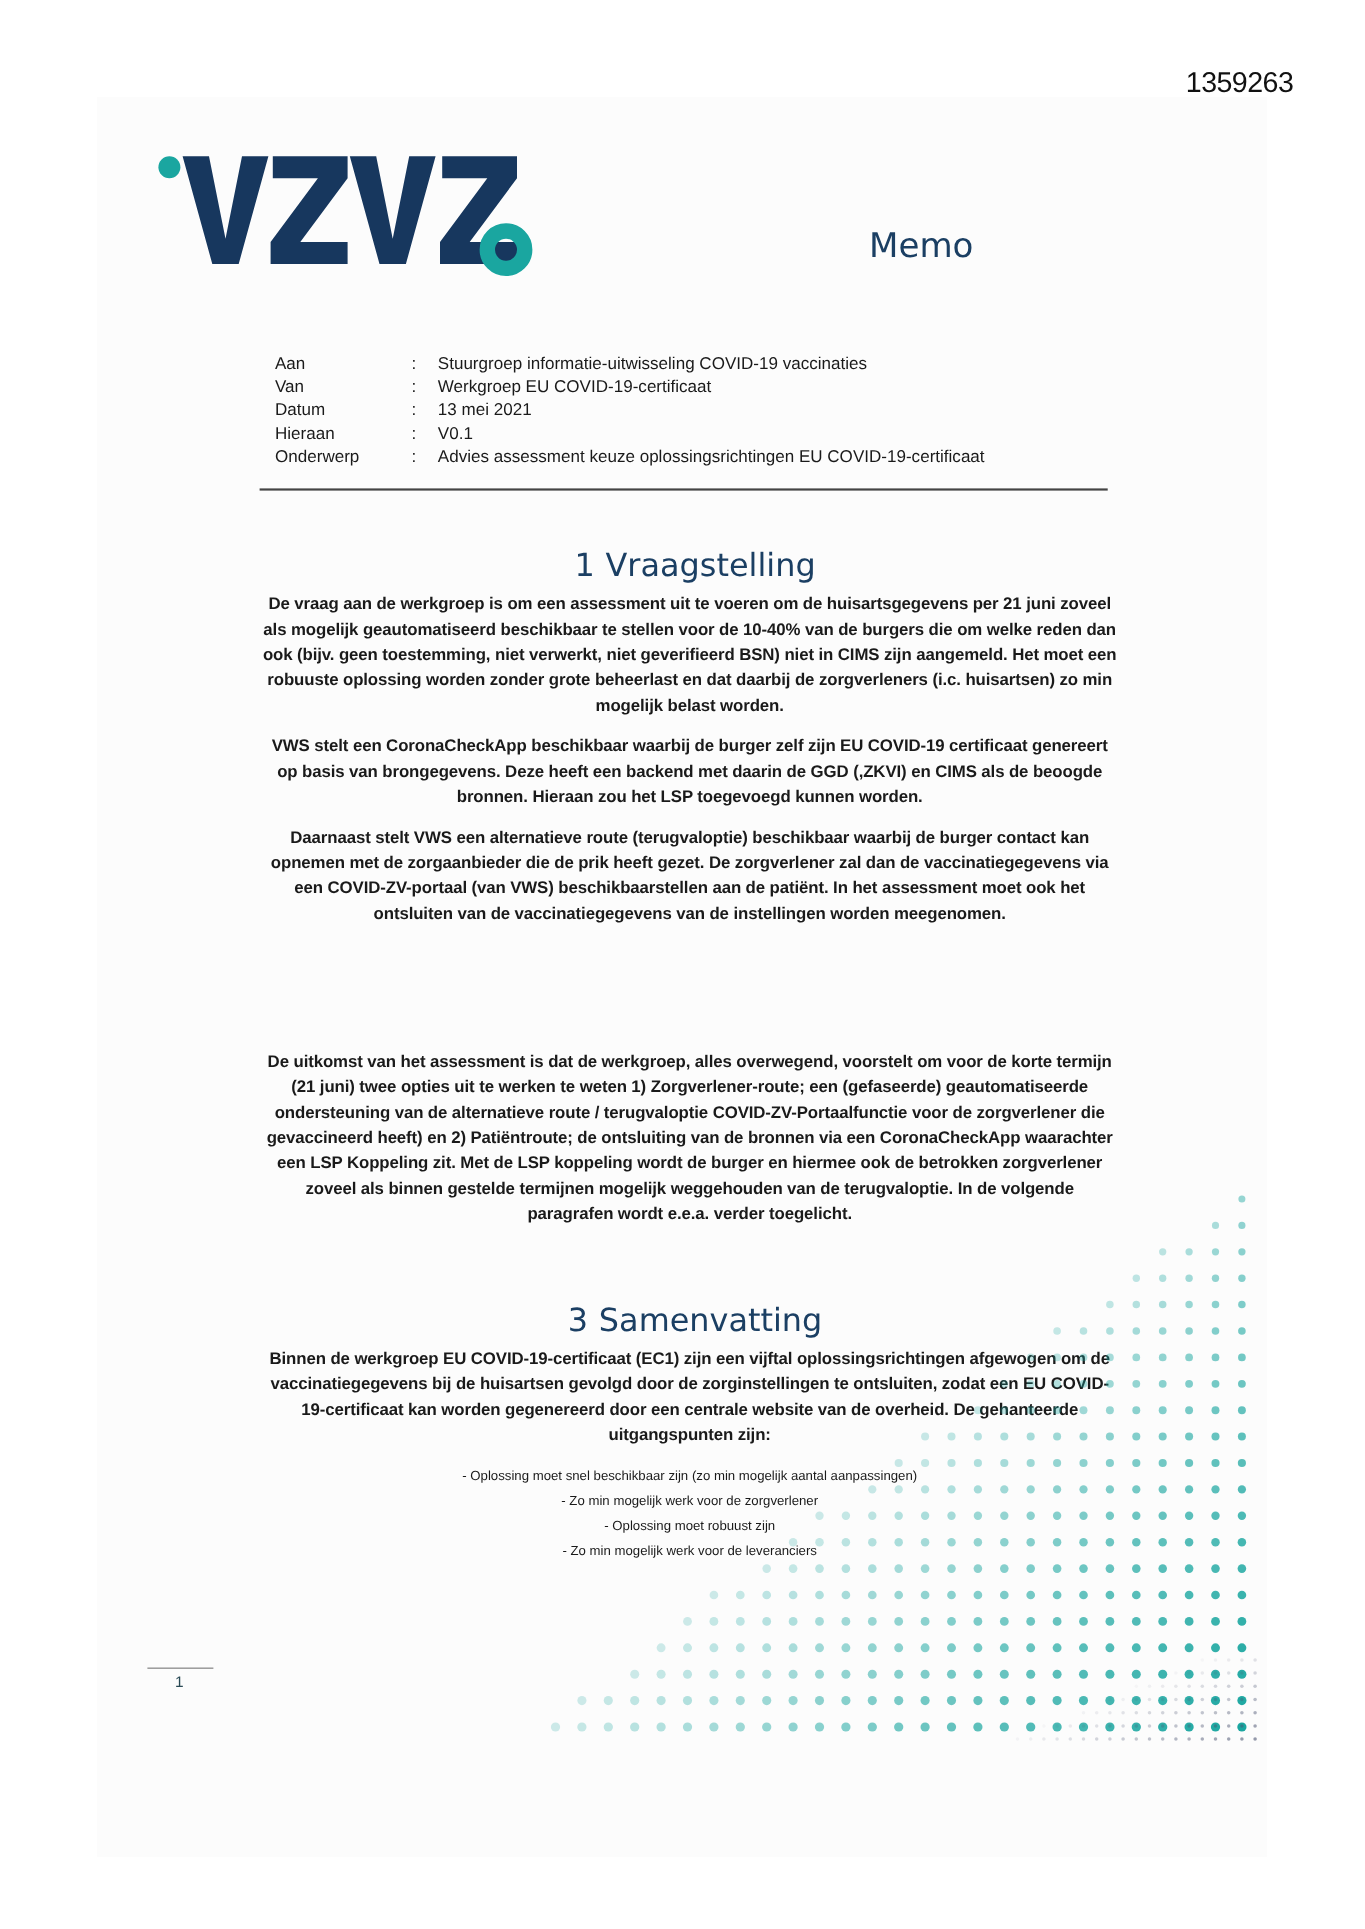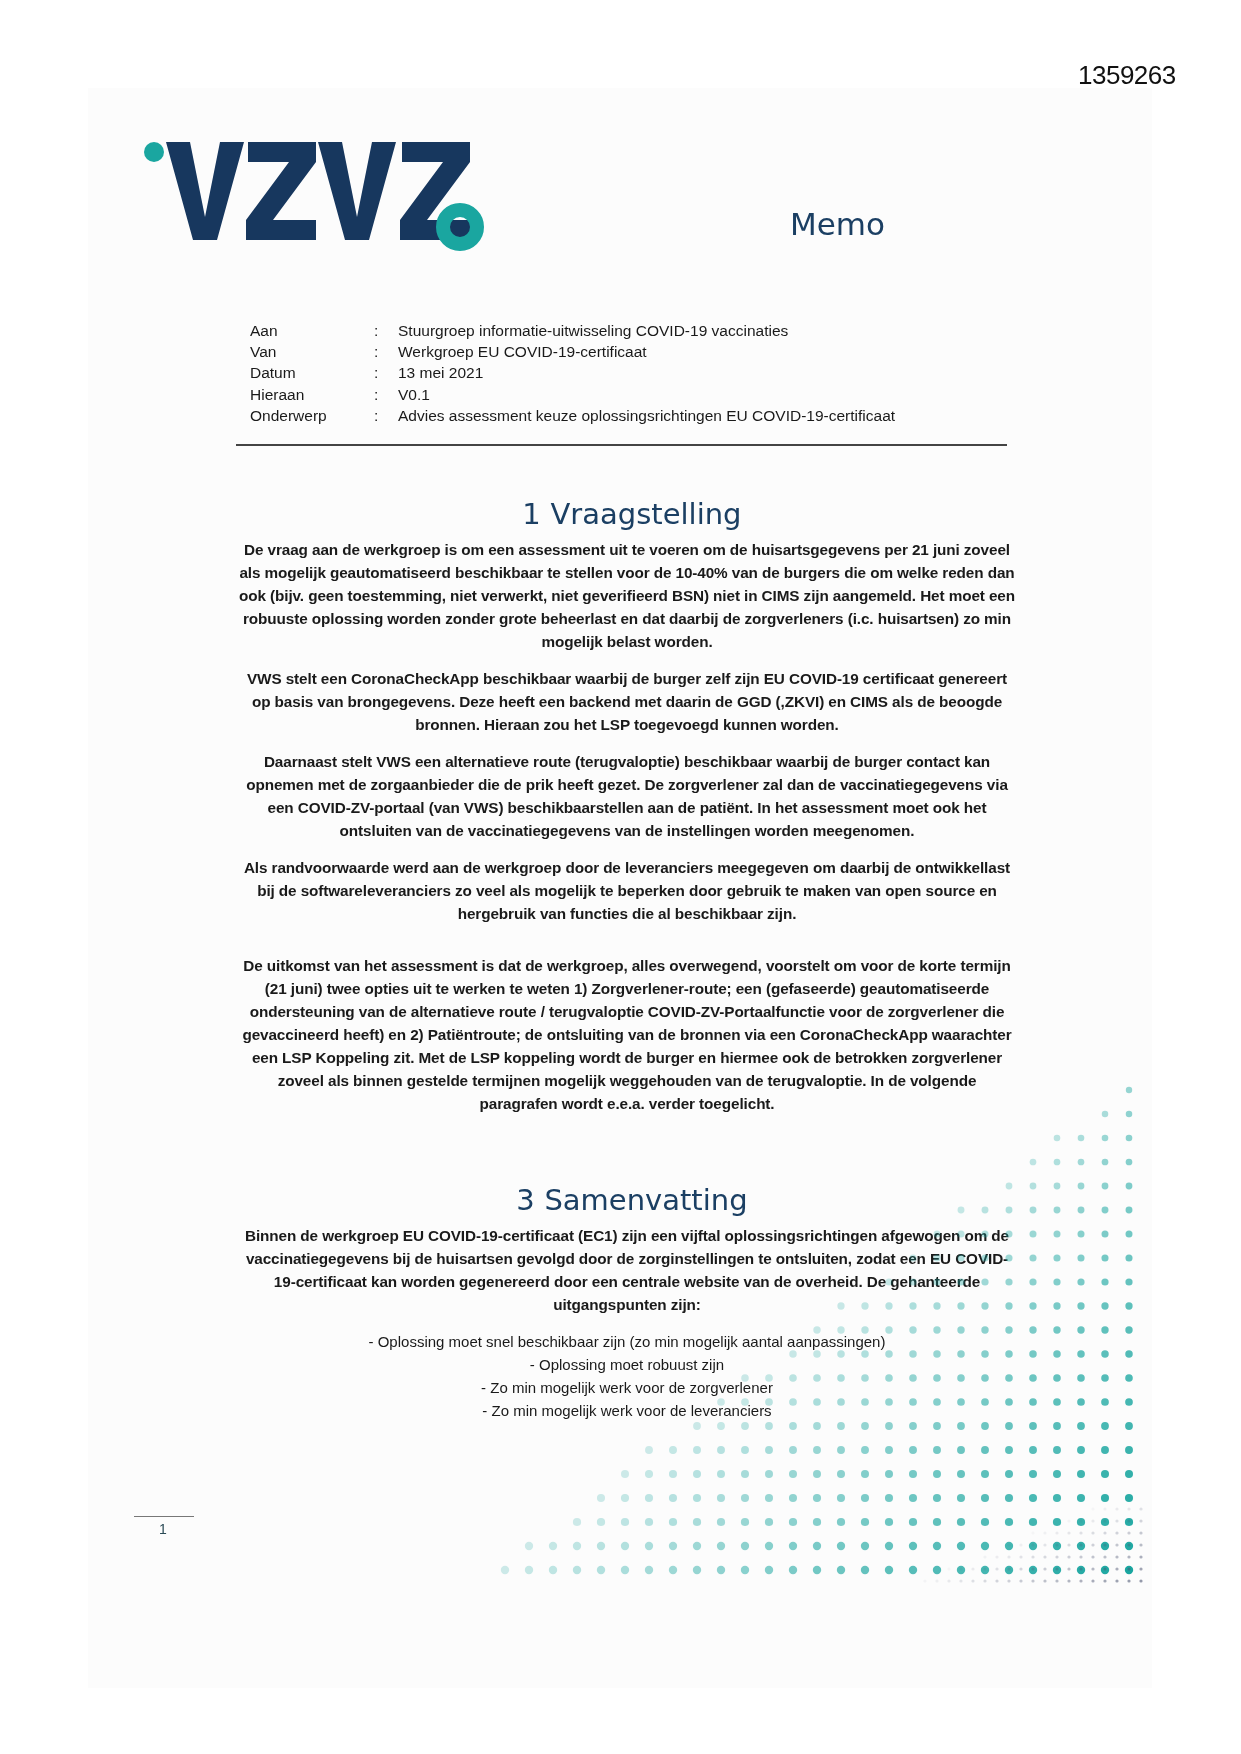--- a/index.html
+++ b/index.html
@@ -28,21 +28,21 @@
   .meta-divider {
     position: absolute; left: 236px; top: 444px; width: 771px; height: 0; border-top: 2px solid #444;
   }
   .section { position: absolute; left: 237px; width: 780px; text-align: center; }
   .h1 {
     font-family: "DejaVu Sans", sans-serif; font-size: 29px; color: #1b3f63; font-weight: normal;
     margin: 0; height: 40px; line-height: 40px; white-space: nowrap;
   }
   .h1 .num { display: inline-block; width: 38px; }
   .para { font-size: 15.3px; line-height: 23px; margin: 0 0 14px 0; color: #1a1a1a; letter-spacing: -0.1px; font-weight: bold; }
-  .bullets { list-style: none; margin: 0; padding: 0; font-size: 15px; line-height: 23px; }
+  .bullets { list-style: none; margin: 0; padding: 0; font-size: 12px; line-height: 23px; }
   .footer-line { position: absolute; left: 134px; top: 1516px; width: 60px; border-top: 1px solid #777; }
   .page-num { position: absolute; left: 159px; top: 1521px; font-size: 14px; color: #2a4a55; }
   .dots { position: absolute; left: 0; top: 0; width: 1241px; height: 1754px; pointer-events: none; }
 </style>
 </head>
 <body>
 
 <div class="sheet"></div>
 
 <div class="doc-id">1359263</div>
@@ -95,36 +95,35 @@
 </div>
 <div class="meta-divider"></div>
 
 <div class="section" style="top:494px;">
   <h1 class="h1">
     <span class="num">1</span><span>Vraagstelling</span>
   </h1>
   <p class="para" style="margin-top:4px;">De vraag aan de werkgroep is om een assessment uit te voeren om de huisartsgegevens per 21 juni zoveel als mogelijk geautomatiseerd beschikbaar te stellen voor de 10-40% van de burgers die om welke reden dan ook (bijv. geen toestemming, niet verwerkt, niet geverifieerd BSN) niet in CIMS zijn aangemeld. Het moet een robuuste oplossing worden zonder grote beheerlast en dat daarbij de zorgverleners (i.c. huisartsen) zo min mogelijk belast worden.</p>
   <p class="para">VWS stelt een CoronaCheckApp beschikbaar waarbij de burger zelf zijn EU COVID-19 certificaat genereert op basis van brongegevens.  Deze heeft een backend met daarin de GGD (,ZKVI) en CIMS als de beoogde bronnen. Hieraan zou het LSP toegevoegd kunnen worden.</p>
   <p class="para">Daarnaast stelt VWS een alternatieve route (terugvaloptie) beschikbaar waarbij de burger contact kan opnemen met de zorgaanbieder die de prik heeft gezet. De zorgverlener zal dan de vaccinatiegegevens via een COVID-ZV-portaal (van VWS) beschikbaarstellen aan de patiënt. In het assessment moet ook het ontsluiten van de vaccinatiegegevens van de instellingen worden meegenomen.</p>
-  <p class="para">Als randvoorwaarde werd aan de werkgroep door de leveranciers meegegeven om daarbij de ontwikkellast bij de softwareleveranciers zo veel als mogelijk te beperken door gebruik te maken van open source en hergebruik van functies die al beschikbaar zijn.</p>
 </div>
 
 <div class="section" style="top:950px;">
   <p class="para" style="margin-top:4px;">De uitkomst van het assessment is dat de werkgroep, alles overwegend, voorstelt om voor de korte termijn (21 juni) twee opties uit te werken te weten 1) Zorgverlener-route; een (gefaseerde) geautomatiseerde ondersteuning van de alternatieve route / terugvaloptie COVID-ZV-Portaalfunctie voor de zorgverlener die gevaccineerd heeft) en 2) Patiëntroute; de ontsluiting van de bronnen via een  CoronaCheckApp waarachter een LSP Koppeling zit. Met de LSP koppeling wordt de burger en hiermee ook de betrokken zorgverlener zoveel als binnen gestelde termijnen mogelijk weggehouden van de terugvaloptie. In de volgende paragrafen wordt e.e.a. verder toegelicht.</p>
 </div>
 
 <div class="section" style="top:1180px;">
   <h1 class="h1">
     <span class="num">3</span><span>Samenvatting</span>
   </h1>
   <p class="para" style="margin-top:4px;">Binnen de werkgroep EU COVID-19-certificaat (EC1) zijn een vijftal oplossingsrichtingen afgewogen om de vaccinatiegegevens bij de huisartsen gevolgd door de zorginstellingen te ontsluiten, zodat een EU COVID-19-certificaat kan worden gegenereerd door een centrale website van de overheid. De gehanteerde uitgangspunten zijn:</p>
   <ul class="bullets">
     <li>- Oplossing moet snel beschikbaar zijn (zo min mogelijk aantal aanpassingen)</li>
+    <li>- Zo min mogelijk werk voor de zorgverlener</li>
     <li>- Oplossing moet robuust zijn</li>
-    <li>- Zo min mogelijk werk voor de zorgverlener</li>
     <li>- Zo min mogelijk werk voor de leveranciers</li>
   </ul>
 </div>
 
 <svg class="dots" id="dot-pattern" viewBox="0 0 1241 1754">
     <circle cx="1129" cy="1090" r="3.2" fill="#1aa6a0" fill-opacity="0.45"></circle>
     <circle cx="1129" cy="1114" r="3.25" fill="#1aa6a0" fill-opacity="0.48"></circle>
     <circle cx="1105" cy="1114" r="3.25" fill="#1aa6a0" fill-opacity="0.37"></circle>
     <circle cx="1129" cy="1138" r="3.3000000000000003" fill="#1aa6a0" fill-opacity="0.50"></circle>
     <circle cx="1105" cy="1138" r="3.3000000000000003" fill="#1aa6a0" fill-opacity="0.43"></circle>

